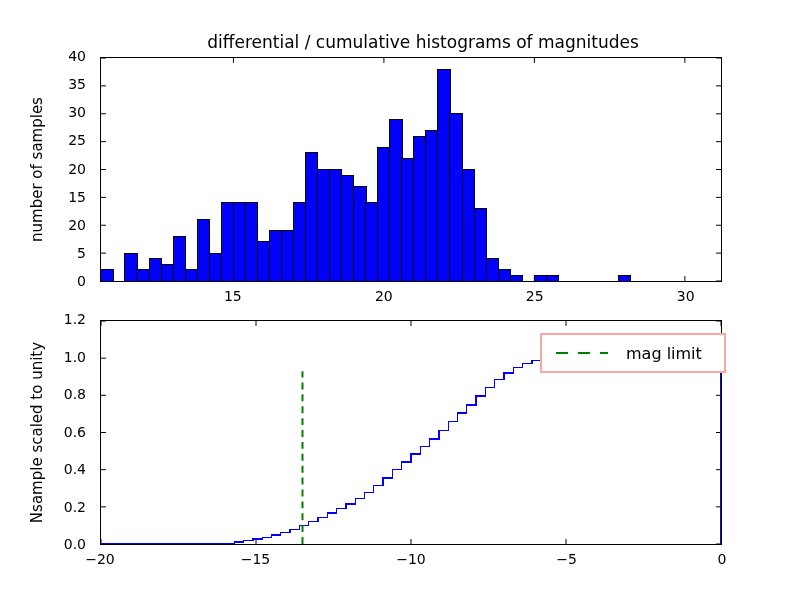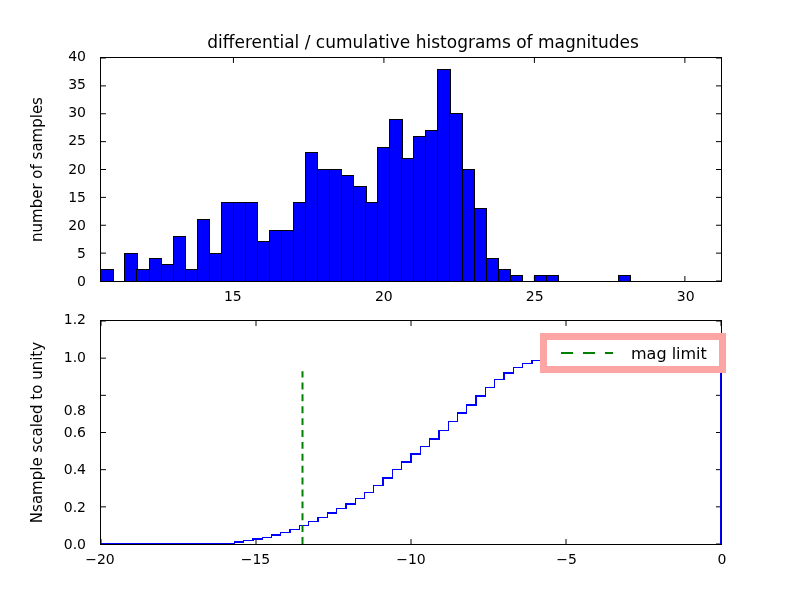--- a/index.html
+++ b/index.html
@@ -110,21 +110,21 @@
     width: 60px;
     margin-left: -30px;
   }
   #legend-box {
     position: absolute;
     left: 540px;
     top: 333px;
     width: 186px;
     height: 40px;
     box-sizing: border-box;
-    border: 7px solid #fca5a5;
+    border: 2px solid #fca5a5;
     background: #ffffff;
     display: flex;
     align-items: center;
   }
   #legend-swatch {
     width: 56px;
     height: 12px;
     margin-left: 12px;
     flex: none;
   }
@@ -288,21 +288,21 @@
       <div class="ytick-wrap" style="top: 499.5px;">
         <div class="ytick-label" style="padding-right: 8px;">0.2</div>
       </div>
       <div class="ytick-wrap" style="top: 462px;">
         <div class="ytick-label" style="padding-right: 8px;">0.4</div>
       </div>
       <div class="ytick-wrap" style="top: 424.5px;">
         <div class="ytick-label" style="padding-right: 8px;">0.6</div>
       </div>
       <div class="ytick-wrap" style="top: 387px;">
-        <div class="ytick-label" style="padding-right: 8px; margin-top: 16px;">0.8</div>
+        <div class="ytick-label" style="padding-right: 8px;">0.8</div>
       </div>
       <div class="ytick-wrap" style="top: 349.5px;">
         <div class="ytick-label" style="padding-right: 8px;">1.0</div>
       </div>
       <div class="ytick-wrap" style="top: 312px;">
         <div class="ytick-label" style="padding-right: 8px;">1.2</div>
       </div>
     </div>
   <div id="bottom-xtick-labels">
       <div class="xtick-label" style="left: 100px; top: 552px;">−20</div>

